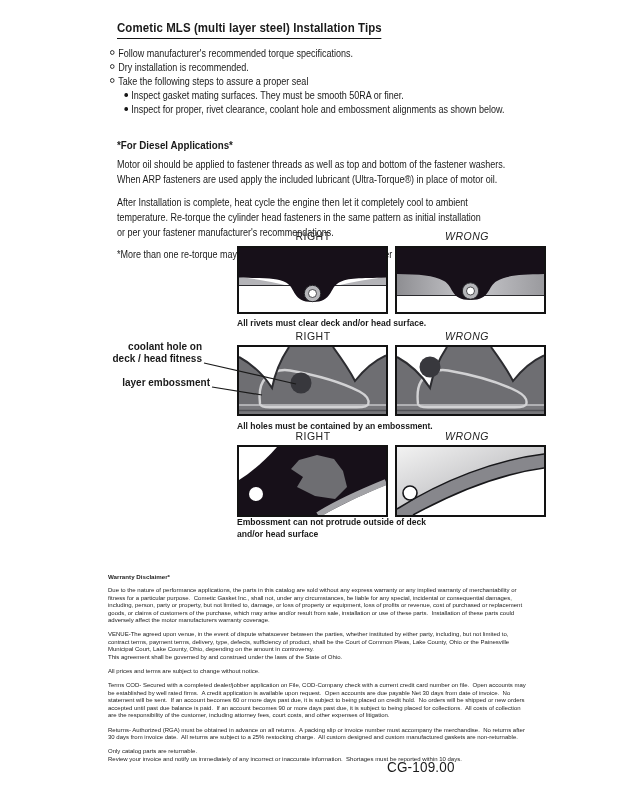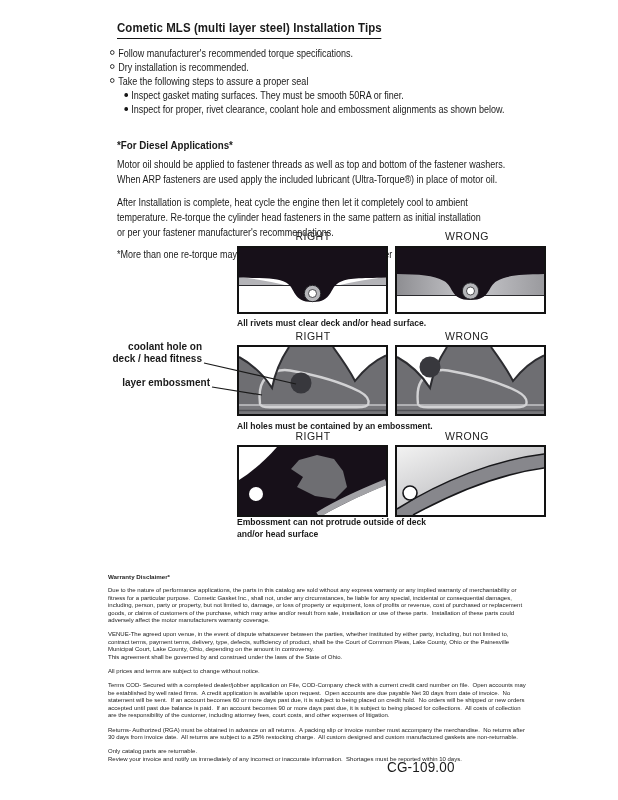--- a/index.html
+++ b/index.html
@@ -25,21 +25,21 @@
     width:3.6px;height:3.6px;background:#161616;border-radius:50%;
     display:inline-block;margin-right:4px;position:relative;top:-2px;flex:none;
   }
   .h2{left:117px;top:139px;font-size:11.5px;font-weight:bold;white-space:nowrap;}
   .para{left:117px;font-size:10px;line-height:15px;white-space:pre-wrap;width:480px;}
   .p1{top:157px;}
   .p2{top:195px;}
   .p3{top:247px;}
   .labelrow{left:237px;width:306px;display:flex;}
   .labelrow .lab{width:152px;text-align:center;font-size:10.5px;letter-spacing:0.5px;color:#222;}
-  .labelrow .lab+.lab{margin-left:2px;}
+  .labelrow .lab+.lab{margin-left:2px;font-style:italic;}
   .figrow{left:237px;display:flex;gap:7px;}
   .figbox{border:2.5px solid #121212;background:#fff;font-size:0;line-height:0;}
   .caption{left:237px;font-size:9.5px;font-weight:bold;line-height:12px;white-space:pre-wrap;}
   .callout{font-size:10px;font-weight:bold;line-height:12px;text-align:right;white-space:pre-wrap;}
   .co1{left:100px;top:341px;width:102px;}
   .co2{left:100px;top:377px;width:110px;}
   .disc{left:108px;top:573px;width:480px;font-size:6px;line-height:7.4px;color:#222;}
   .disc .dhead{font-weight:bold;margin-bottom:7px;font-size:6.2px;}
   .disc .dp{white-space:pre-wrap;margin-bottom:7px;}
   .disc .dp:last-child{margin-bottom:0;}

